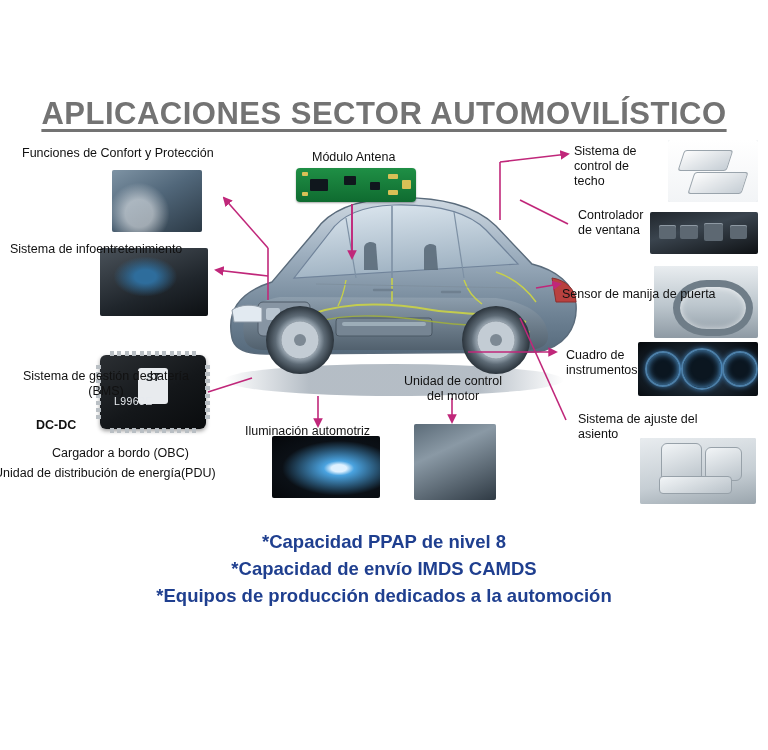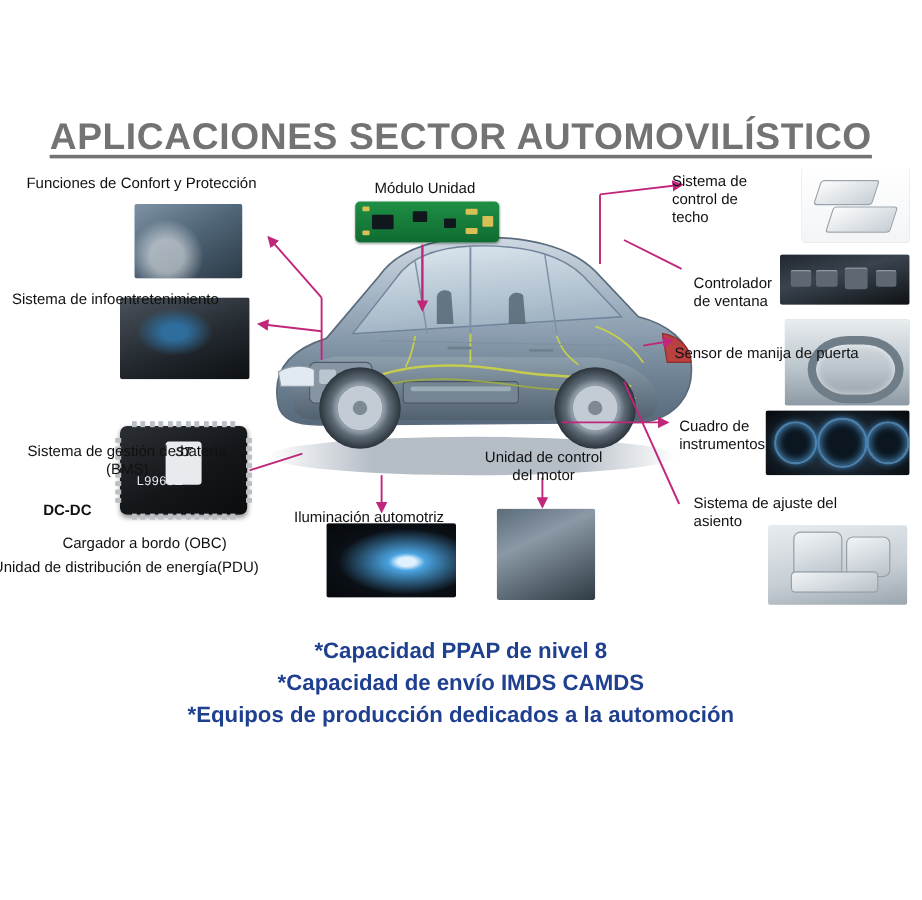--- a/index.html
+++ b/index.html
@@ -501,27 +501,27 @@
 (BMS)</div>
 
   <div class="label" style="left:36px; top:418px; width:120px; font-weight:bold;">DC-DC</div>
 
   <div class="label" style="left:52px; top:446px; width:200px;">Cargador a bordo (OBC)</div>
 
   <div class="label" style="left:-6px; top:466px; width:252px;">Unidad de distribución de energía(PDU)</div>
 
   <div class="label" style="left:245px; top:424px; width:174px;">Iluminación automotriz</div>
 
-  <div class="label" style="left:312px; top:150px; width:140px;">Módulo Unidad</div>
-
-  <div class="label" style="left:560px; top:144px; width:96px;">Sistema de
+  <div class="label" style="left:312px; top:150px; width:140px;">Módulo Antena</div>
+
+  <div class="label" style="left:574px; top:144px; width:96px;">Sistema de
 control de
 techo</div>
 
-  <div class="label" style="left:578px; top:208px; width:90px;margin-top:21px;">Controlador
+  <div class="label" style="left:578px; top:208px; width:90px;">Controlador
 de ventana</div>
 
   <div class="label" style="left:562px; top:274px; width:206px;margin-top:13px;">Sensor de manija de puerta</div>
 
   <div class="label" style="left:566px; top:348px; width:96px;">Cuadro de
 instrumentos</div>
 
   <div class="label" style="left:578px; top:412px; width:176px;">Sistema de ajuste del
 asiento</div>
 

